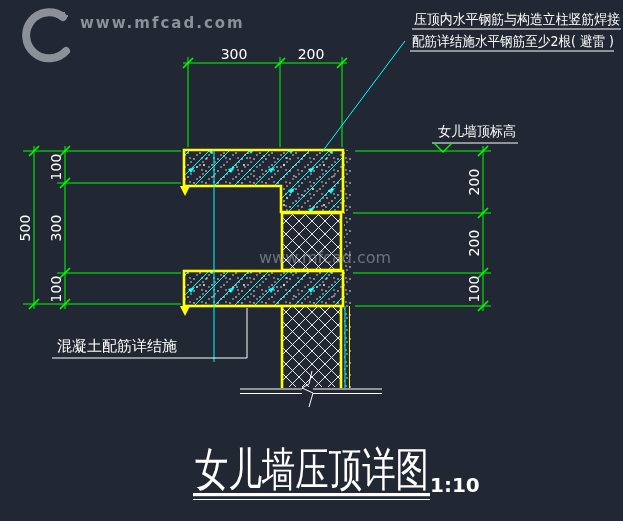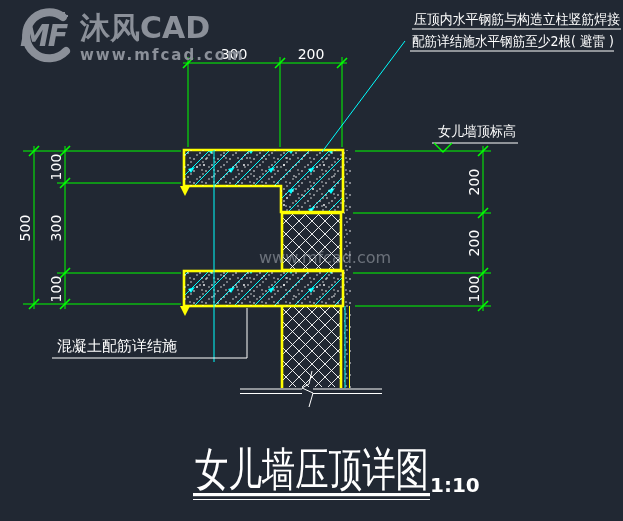--- a/index.html
+++ b/index.html
@@ -25,24 +25,22 @@
 </style>
 </head>
 <body>
 
 <div class="logo">
   <div class="logo-mark">
     <svg width="70" height="56" viewBox="0 0 70 56">
       <path d="M57,9 A23,23 0 1 0 60,43" fill="none" stroke="#8b9099" stroke-width="8" stroke-linecap="round"></path>
       <path d="M58,4 l0,8 M54,8 l8,0" stroke="#8b9099" stroke-width="2"></path>
     </svg>
-    <span class="logo-mf">MF</span>
   </div>
   <div class="logo-text-col">
-    <span class="logo-brand">沐风CAD</span>
     <span class="logo-site">www.mfcad.com</span>
   </div>
 </div>
 
 <svg class="cad-svg" width="623" height="521" viewBox="0 0 623 521">
   <defs>
     <pattern id="pat-concrete" width="40" height="40" patternUnits="userSpaceOnUse">
       <path d="M0,20 L20,0 M0,40 L40,0 M20,40 L40,20" stroke="#00ffff" stroke-width="1" fill="none"></path>
       <g fill="#00ffff">
         <path d="M8,30 l7,-2 l-4,6 z"></path>

